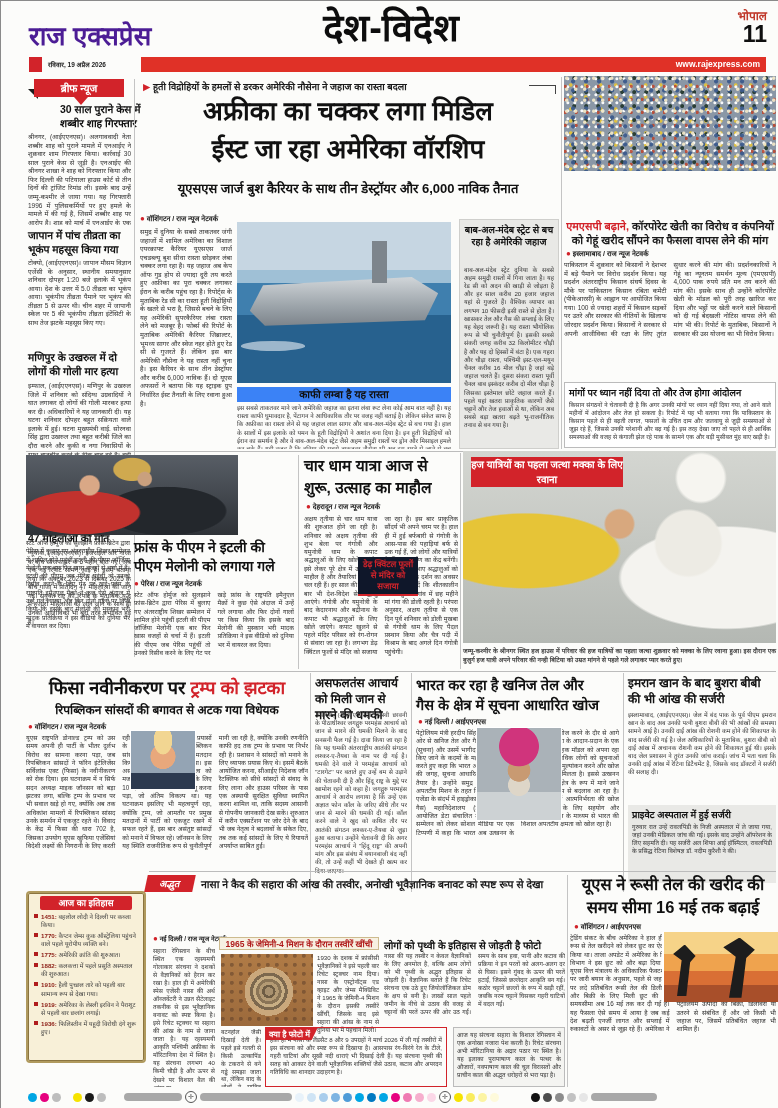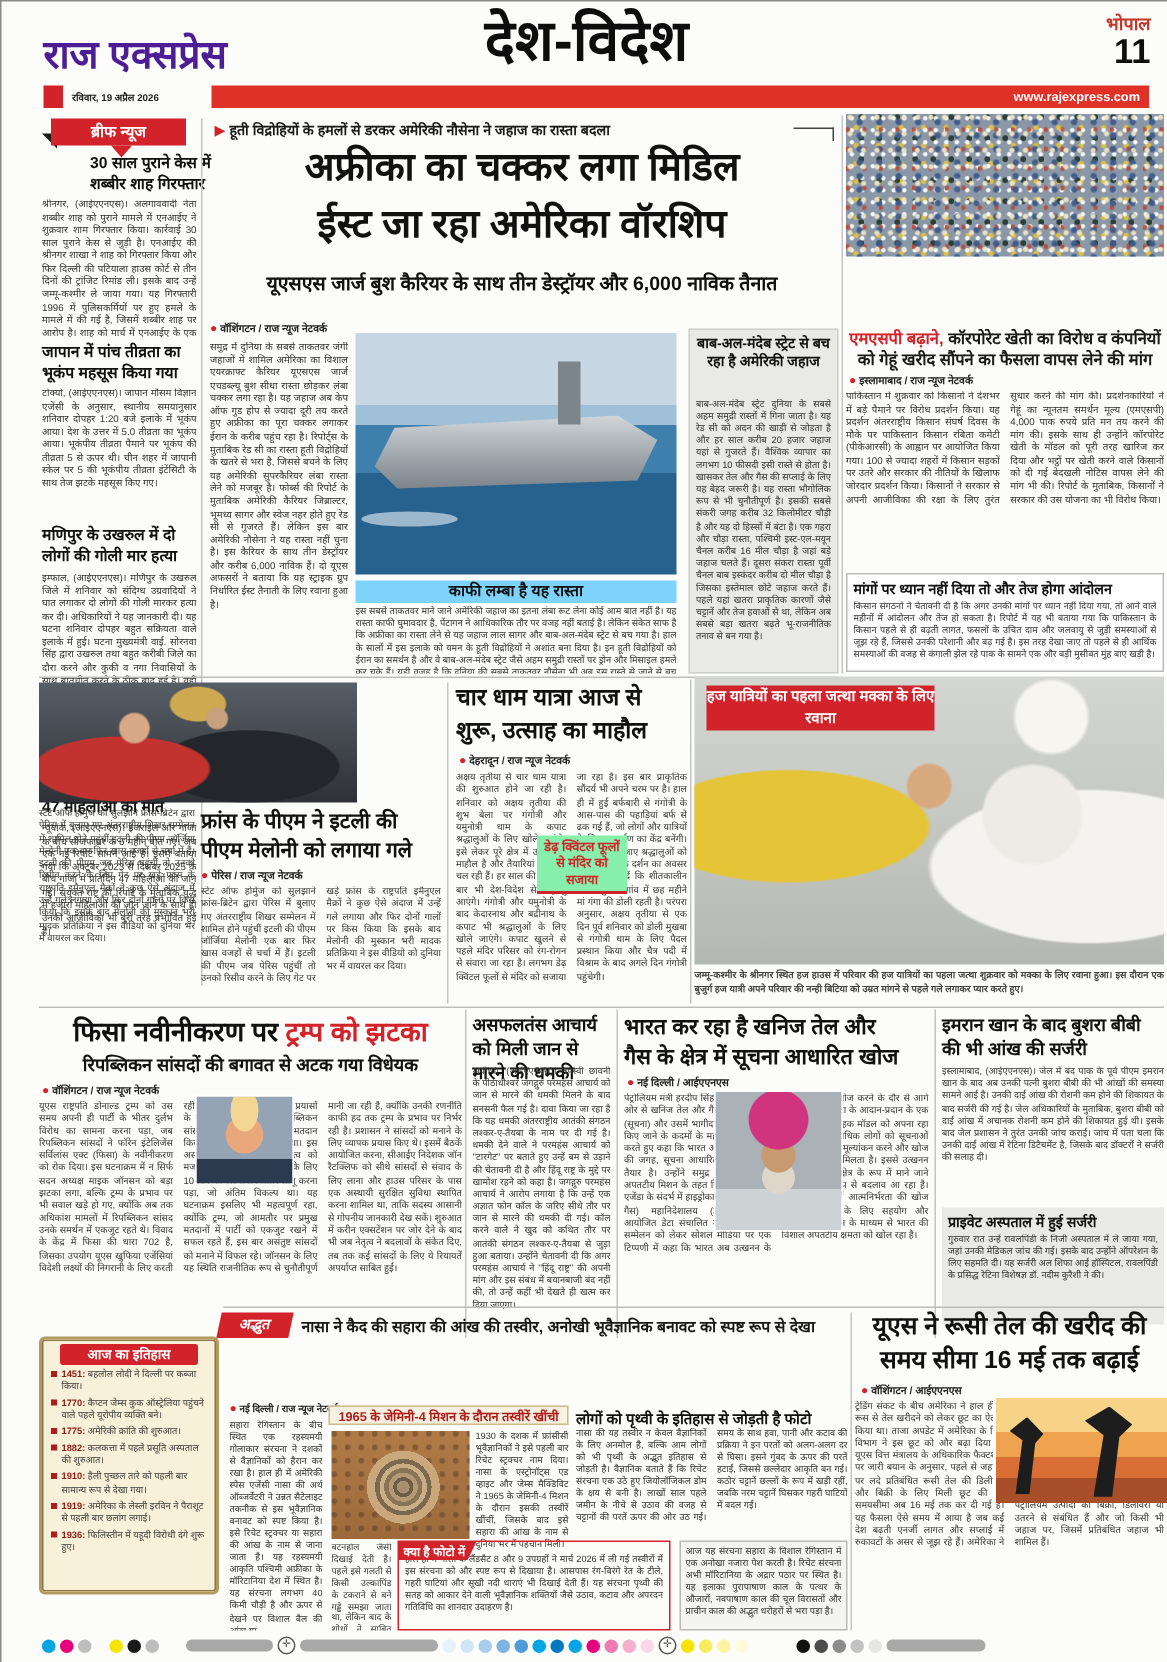--- a/index.html
+++ b/index.html
@@ -119,21 +119,21 @@
   <div class="abs headline center" style="left:137px;top:178px;width:420px;font-size:13px;font-weight:bold;">यूएसएस जार्ज बुश कैरियर के साथ तीन डेस्ट्रॉयर और 6,000 नाविक तैनात</div>
   <div class="abs byline" style="left:139px;top:213px;"><span class="dot">●</span> <span>वॉशिंगटन / राज न्यूज नेटवर्क</span></div>
   <div class="abs tiny" style="left:139px;top:227px;width:92px;height:221px;">समुद्र में दुनिया के सबसे ताकतवर जंगी जहाजों में शामिल अमेरिका का विशाल एयरक्राफ्ट कैरियर यूएसएस जार्ज एचडब्ल्यू बुश सीधा रास्ता छोड़कर लंबा चक्कर लगा रहा है। यह जहाज अब केप ऑफ गुड होप से ज्यादा दूरी तय करते हुए अफ्रीका का पूरा चक्कर लगाकर ईरान के करीब पहुंच रहा है। रिपोर्ट्स के मुताबिक रेड सी का रास्ता हूती विद्रोहियों के खतरे से भरा है, जिससे बचने के लिए यह अमेरिकी सुपरकैरियर लंबा रास्ता लेने को मजबूर है। फोर्ब्स की रिपोर्ट के मुताबिक अमेरिकी कैरियर जिब्राल्टर, भूमध्य सागर और स्वेज नहर होते हुए रेड सी से गुजरते हैं। लेकिन इस बार अमेरिकी नौसेना ने यह रास्ता नहीं चुना है। इस कैरियर के साथ तीन डेस्ट्रॉयर और करीब 6,000 नाविक हैं। दो यूएस अफसरों ने बताया कि यह स्ट्राइक ग्रुप निर्धारित ईस्ट तैनाती के लिए रवाना हुआ है।</div>
 
   <div class="abs photo" id="carrier-photo" style="left:236px;top:221px;width:214px;height:161px;">
     <div class="ship-hull"></div>
     <div class="ship-island"></div>
     <div class="ship-wake"></div>
   </div>
 
-  <div class="abs headline center" style="left:236px;top:386px;width:214px;font-size:10.5px;background:#7dd3fc;line-height:15px;height:15px;">काफी लम्बा है यह रास्ता</div>
+  <div class="abs headline center" style="left:236px;top:386px;width:214px;font-size:10.5px;background:#3b82f6;line-height:15px;height:15px;">काफी लम्बा है यह रास्ता</div>
   <div class="abs tiny" style="left:236px;top:403px;width:214px;height:45px;font-size:6.2px;">इस सबसे ताकतवर माने जाने अमेरिकी जहाज का इतना लंबा रूट लेना कोई आम बात नहीं है। यह रास्ता काफी घुमावदार है, पेंटागन ने आधिकारिक तौर पर वजह नहीं बताई है। लेकिन संकेत साफ है कि अफ्रीका का रास्ता लेने से यह जहाज लाल सागर और बाब-अल-मंदेब स्ट्रेट से बच गया है। हाल के सालों में इस इलाके को यमन के हूती विद्रोहियों ने अशांत बना दिया है। इन हूती विद्रोहियों को ईरान का समर्थन है और वे बाब-अल-मंदेब स्ट्रेट जैसे अहम समुद्री रास्तों पर ड्रोन और मिसाइल हमले कर चुके हैं। यही वजह है कि दुनिया की सबसे ताकतवर नौसेना भी अब इस रास्ते से जाने से बच रही है। 2024 और 2025 में हूती हमलों में अमेरिकी और व्यापारिक जहाजों को निशाना बनाया गया था। हाल के महीनों में भी उन्होंने हमले फिर शुरू करने की धमकी दी है, जिससे यह इलाका असुरक्षित बन हुआ है।</div>
 
   <div class="abs graybox" style="left:458px;top:218px;width:100px;height:230px;border:1px solid #cfcfcc;padding:4px;box-sizing:border-box;overflow:hidden;">
     <div class="headline center" style="font-size:9.5px;line-height:1.3;margin-bottom:17px;">बाब-अल-मंदेब स्ट्रेट से बच रहा है अमेरिकी जहाज</div>
     <div class="tiny" style="font-size:6.2px;">बाब-अल-मंदेब स्ट्रेट दुनिया के सबसे अहम समुद्री रास्तों में गिना जाता है। यह रेड सी को अदन की खाड़ी से जोड़ता है और हर साल करीब 20 हजार जहाज यहां से गुजरते हैं। वैश्विक व्यापार का लगभग 10 फीसदी इसी रास्ते से होता है। खासकर तेल और गैस की सप्लाई के लिए यह बेहद जरूरी है। यह रास्ता भौगोलिक रूप से भी चुनौतीपूर्ण है। इसकी सबसे संकरी जगह करीब 32 किलोमीटर चौड़ी है और यह दो हिस्सों में बंटा है। एक गहरा और चौड़ा रास्ता, पश्चिमी इस्ट-एल-मयून चैनल करीब 16 मील चौड़ा है जहां बड़े जहाज चलते हैं। दूसरा संकरा रास्ता पूर्वी चैनल बाब इस्कंदर करीब दो मील चौड़ा है जिसका इस्तेमाल छोटे जहाज करते हैं। पहले यहां खतरा प्राकृतिक कारणों जैसे चट्टानें और तेज हवाओं से था, लेकिन अब सबसे बड़ा खतरा बढ़ते भू-राजनीतिक तनाव से बन गया है।</div>
   </div>
 
   <div class="abs vrule" style="left:560px;top:76px;height:372px;"></div>
 
   <div class="abs photo" id="crowd-photo" style="left:563px;top:75px;width:212px;height:95px;"></div>
@@ -159,21 +159,21 @@
   <div class="abs tiny cols2" style="left:133px;top:590px;width:160px;height:76px;font-size:6.3px;">स्टेट ऑफ होर्मुज को सुलझाने फ्रांस-ब्रिटेन द्वारा पेरिस में बुलाए गए अंतरराष्ट्रीय शिखर सम्मेलन में शामिल होने पहुंचीं इटली की पीएम जॉर्जिया मेलोनी एक बार फिर खास वजहों से चर्चा में हैं। इटली की पीएम जब पेरिस पहुंचीं तो उनको रिसीव करने के लिए गेट पर खड़े फ्रांस के राष्ट्रपति इमैनुएल मैक्रों ने कुछ ऐसे अंदाज में उन्हें गले लगाया और फिर दोनों गालों पर किस किया कि इसके बाद मेलोनी की मुस्कान भरी मादक प्रतिक्रिया ने इस वीडियो को दुनिया भर में वायरल कर दिया।</div>
 
   <div class="abs vrule" style="left:297px;top:454px;height:214px;"></div>
 
   <div class="abs headline" style="left:303px;top:454px;width:154px;font-size:15.5px;line-height:1.4;">
     <div>चार धाम यात्रा आज से</div>
     <div>शुरू, उत्साह का माहौल</div>
   </div>
   <div class="abs byline" style="left:305px;top:501px;"><span class="dot">●</span> <span>देहरादून / राज न्यूज नेटवर्क</span></div>
   <div class="abs tiny cols2" style="left:303px;top:514px;width:154px;height:154px;font-size:6.3px;">अक्षय तृतीया से चार धाम यात्रा की शुरुआत होने जा रही है। शनिवार को अक्षय तृतीया की शुभ बेला पर गंगोत्री और यमुनोत्री धाम के कपाट श्रद्धालुओं के लिए खोले जाएंगे। इसे लेकर पूरे क्षेत्र में उत्सव का माहौल है और तैयारियां जोरों पर चल रही हैं। हर साल की तरह इस बार भी देश-विदेश से श्रद्धालु आएंगे। गंगोत्री और यमुनोत्री के बाद केदारनाथ और बद्रीनाथ के कपाट भी श्रद्धालुओं के लिए खोले जाएंगे। कपाट खुलने से पहले मंदिर परिसर को रंग-रोगन से संवारा जा रहा है। लगभग डेढ़ क्विंटल फूलों से मंदिर को सजाया जा रहा है। इस बार प्राकृतिक सौंदर्य भी अपने चरम पर है। हाल ही में हुई बर्फबारी से गंगोत्री के आस-पास की पहाड़ियां बर्फ से ढक गई हैं, जो लोगों और यात्रियों के लिए आकर्षण का केंद्र बनेंगी। देश-विदेश से आए श्रद्धालुओं को जहां मां गंगा के दर्शन का अवसर मिलेगा। बता दें कि शीतकालीन प्रवास मुखबा गांव में छह महीने मां गंगा की डोली रहती है। परंपरा अनुसार, अक्षय तृतीया से एक दिन पूर्व शनिवार को डोली मुखबा से गंगोत्री धाम के लिए पैदल प्रस्थान किया और चैत्र पदी में विश्राम के बाद अगले दिन गंगोत्री पहुंचेगी।</div>
-  <div class="abs center" style="left:357px;top:556px;width:56px;background:#86efac;padding:2px;font-size:8.5px;font-weight:800;color:#d2232a;line-height:1.3;border-bottom:2px solid #d2232a;">डेढ़ क्विंटल फूलों से मंदिर को सजाया</div>
+  <div class="abs center" style="left:357px;top:556px;width:56px;background:#0f172a;padding:2px;font-size:8.5px;font-weight:800;color:#d2232a;line-height:1.3;border-bottom:2px solid #d2232a;">डेढ़ क्विंटल फूलों से मंदिर को सजाया</div>
 
   <div class="abs vrule" style="left:459px;top:452px;height:216px;"></div>
 
   <div class="abs photo" id="haj-photo" style="left:462px;top:450px;width:313px;height:192px;"></div>
   <div class="abs tag-red center" style="left:470px;top:456px;width:152px;height:30px;font-size:10px;line-height:1.45;padding-top:1px;box-sizing:border-box;">हज यात्रियों का पहला जत्था मक्का के लिए रवाना</div>
   <div class="abs" style="left:462px;top:646px;width:313px;font-size:6.3px;font-weight:bold;color:#444;line-height:1.35;text-align:justify;">जम्मू-कश्मीर के श्रीनगर स्थित हज हाउस में परिवार की हज यात्रियों का पहला जत्था शुक्रवार को मक्का के लिए रवाना हुआ। इस दौरान एक बुजुर्ग हज यात्री अपने परिवार की नन्ही बिटिया को उम्रत मांगने से पहले गले लगाकर प्यार करते हुए।</div>
 
   <div class="abs hrule" style="left:25px;top:670px;width:750px;"></div>
 
   <div class="abs headline center" style="left:25px;top:674px;width:282px;font-size:18px;">

